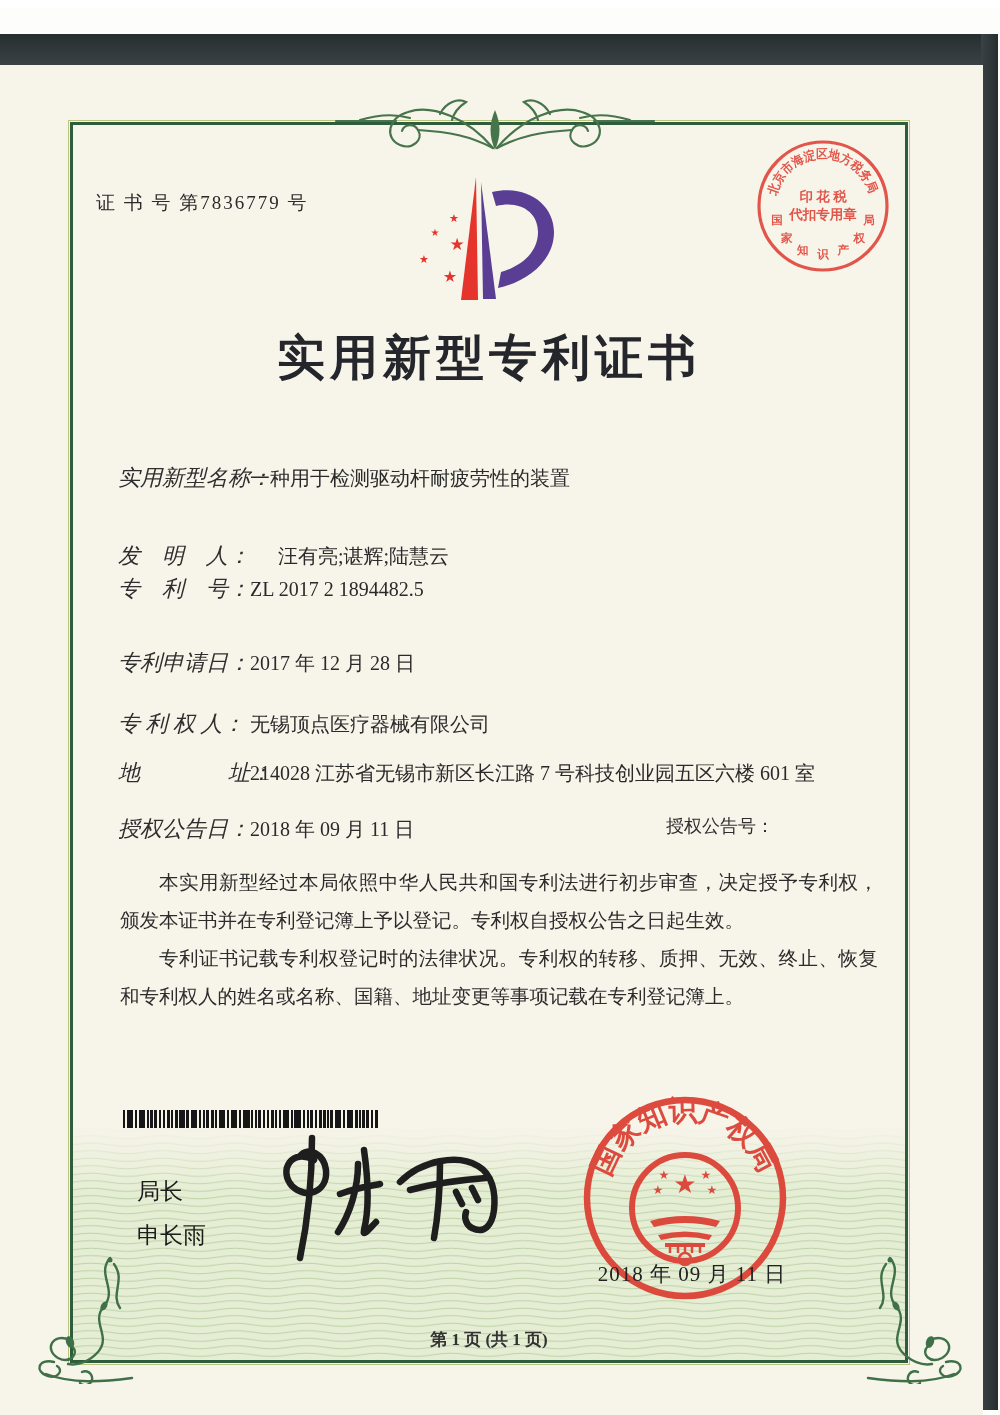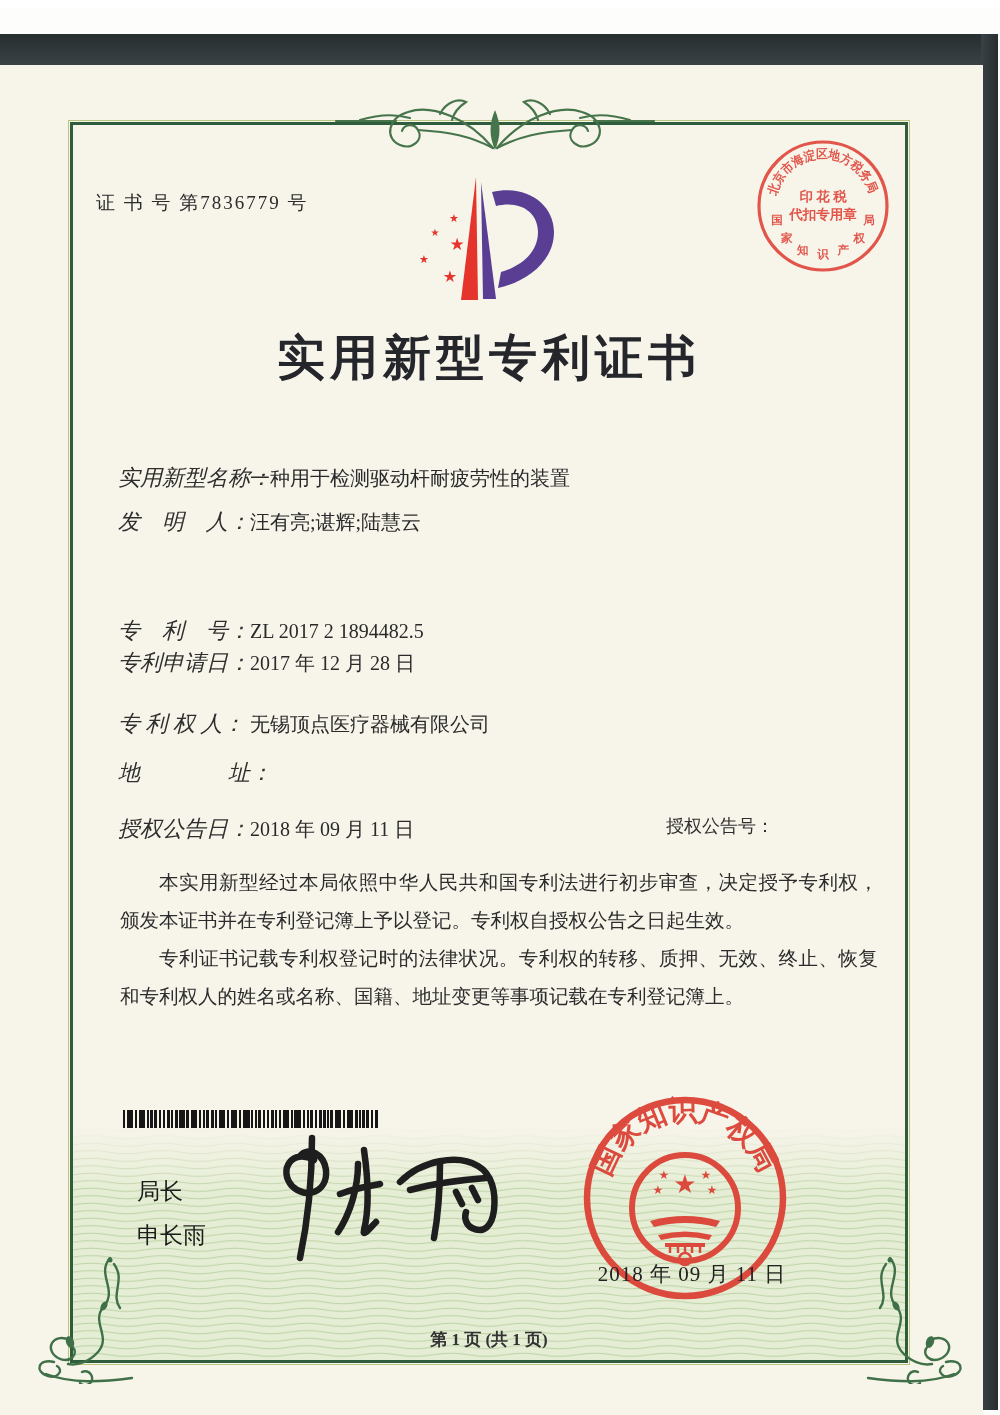--- a/index.html
+++ b/index.html
@@ -151,38 +151,39 @@
       <text x="116.9" y="89">局</text>
     </g>
   </svg>
 
   <h1 class="title">实用新型专利证书</h1>
 
   <div class="field-row" style="top:455px;">
     <span class="f-label">实用新型名称：</span>
     <span class="f-value">一种用于检测驱动杆耐疲劳性的装置</span>
   </div>
-  <div class="field-row" style="top:499px;">
+  <div class="field-row" style="top:533px;gap:28px;">
     <span class="f-label">发　明　人：</span>
     <span class="f-value">汪有亮;谌辉;陆慧云</span>
   </div>
-  <div class="field-row" style="top:608px;">
+  <div class="field-row" style="top:566px;">
     <span class="f-label">专　利　号：</span>
     <span class="f-value">ZL 2017 2 1894482.5</span>
   </div>
   <div class="field-row" style="top:640px;">
     <span class="f-label">专利申请日：</span>
     <span class="f-value">2017 年 12 月 28 日</span>
   </div>
   <div class="field-row" style="top:701px;">
     <span class="f-label">专 利 权 人：</span>
     <span class="f-value">无锡顶点医疗器械有限公司</span>
   </div>
   <div class="field-row addr" style="top:750px;">
     <span class="f-label">地　　　　址：</span>
+    <span class="f-value">214028  江苏省无锡市新区长江路 7 号科技创业园五区六楼 601 室</span>
   </div>
   <div class="field-row" style="top:806px;width:760px;">
     <span class="f-label">授权公告日：</span>
     <span class="f-value" style="width:280px;">2018 年 09 月 11 日</span>
     <span class="grant-right">
       <span class="g-label">授权公告号：</span>
     </span>
   </div>
 
   <div class="paras">

